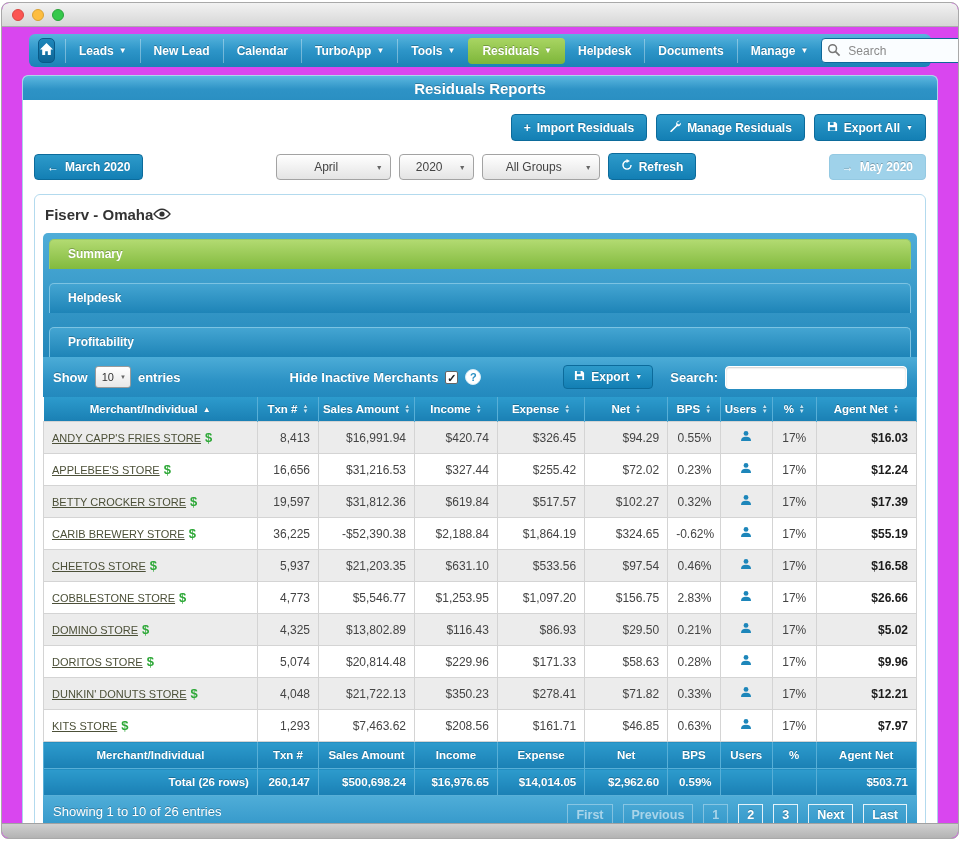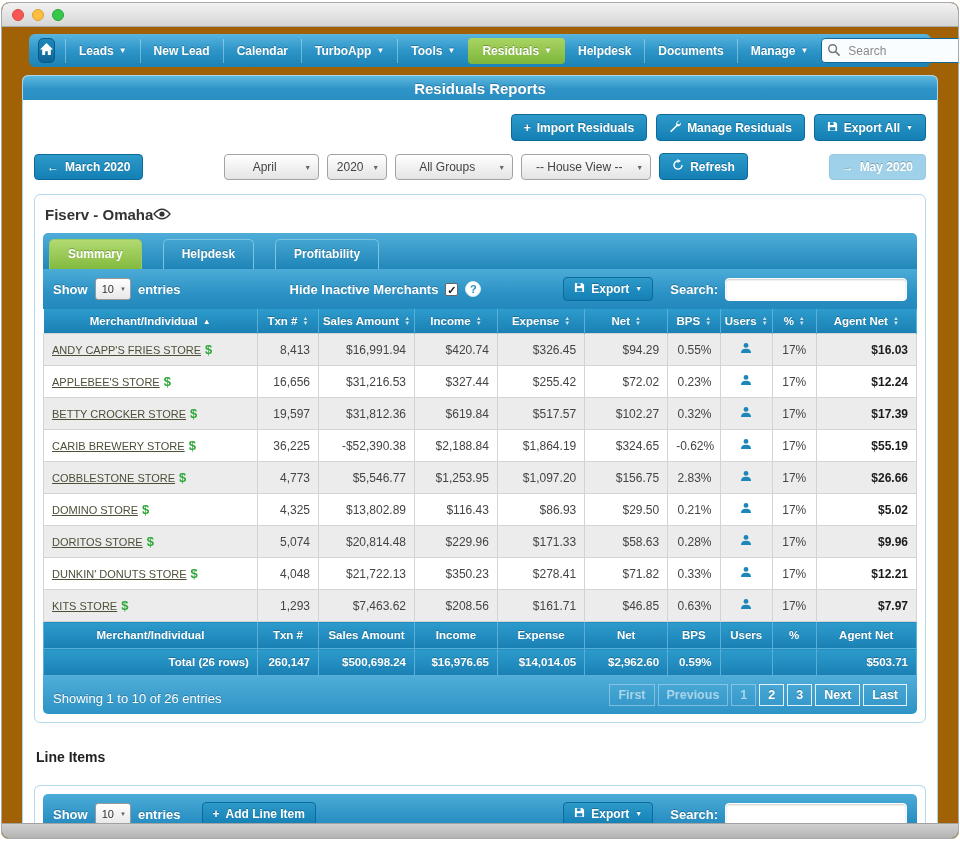--- a/index.html
+++ b/index.html
@@ -1,20 +1,20 @@
 <!DOCTYPE html>
 <html><head>
 <meta charset="utf-8">
 <style>
   * { margin:0; padding:0; box-sizing:border-box; }
   html,body { width:960px; height:843px; background:#fff; font-family:"Liberation Sans", sans-serif; }
   body { position:relative; overflow:hidden; }
 
   .window { position:absolute; top:2px; left:1px; right:1px; bottom:4px;
-            border:1px solid #a9a9a9; border-radius:8px 8px 7px 7px; background:#a16207; overflow:hidden; }
+            border:1px solid #a9a9a9; border-radius:8px 8px 7px 7px; background:#d946ef; overflow:hidden; }
 
   
   .titlebar { height:24px; background:linear-gradient(#f2f2f2,#d6d6d6); border-bottom:1px solid #ababab;
               display:flex; align-items:center; gap:8px; padding-left:10px; border-radius:7px 7px 0 0; }
   .light { width:12px; height:12px; border-radius:50%; }
   .light.red{ background:#fb5552; border:1px solid #d84744; }
   .light.yellow{ background:#fdbd3f; border:1px solid #d8a135; }
   .light.green{ background:#35c84b; border:1px solid #2ba23c; }
 
   
@@ -57,21 +57,21 @@
   .sel { position:relative; height:26px; background:linear-gradient(#ffffff,#e4e4e4); border:1px solid #a3a3a3;
          border-radius:4px; font-size:12px; color:#444; display:flex; align-items:center;
          padding:0 24px 0 10px; margin-right:8px; cursor:pointer; }
   .sel .sel-caret { position:absolute; right:7px; top:9px; font-size:7px; color:#666; }
   .sel.center-text { justify-content:center; }
 
   
   .panel { margin:0 2px; border:1px solid #b3daee; border-radius:6px; padding:9px 8px 8px; }
   .report-title { font-size:15px; font-weight:bold; color:#333; margin:2px 2px 10px; display:flex; align-items:center; }
 
-  .tabstrip { background:linear-gradient(#4fadd8,#2287ba); border-radius:5px 5px 0 0; padding:6px 6px 0; display:flex; gap:21px; }
+  .tabstrip { background:linear-gradient(#4fadd8,#2287ba); border-radius:5px 5px 0 0; padding:6px 6px 0; display:flex; gap:14px;flex-direction:column; }
   .tab { background:linear-gradient(#44a5d2,#1e84b7); border:1px solid #7cc3e2; border-bottom:none;
          border-radius:5px 5px 0 0; color:#fff; font-size:12px; font-weight:bold; padding:7px 18px 8px; cursor:pointer;
          text-shadow:0 -1px 0 rgba(0,0,0,0.25); }
   .tab.active { background:linear-gradient(#b2da71,#82ba3e); border-color:#9ccb64; }
 
   .toolbar { background:linear-gradient(180deg,#4cacd7 0%,#2c92c5 60%,#2389bd 100%); padding:8px 10px;
              display:flex; align-items:center; color:#fff; font-size:13px; font-weight:bold; gap:7px; }
   .toolbar .lbl { text-shadow:0 -1px 0 rgba(0,0,0,0.25); }
   .mini-sel { position:relative; height:22px; background:linear-gradient(#ffffff,#e8e8e8); border:1px solid #9b9b9b;
               border-radius:3px; font-size:11px; color:#333; font-weight:normal; display:flex; align-items:center;
@@ -98,22 +98,22 @@
   .mlink { color:#4c5038; text-decoration:underline; font-size:11px; cursor:pointer; }
   .dollar { color:#2ea838; font-weight:bold; font-size:13px; margin-left:4px; cursor:pointer; }
   td.agent { font-weight:bold; color:#1b1b1b; }
   tfoot th, tfoot td { background:linear-gradient(#2d9bcd,#1a80b4); color:#fff; border:1px solid #58afd7;
                        padding:7px 8px; font-size:11.5px; white-space:nowrap; text-shadow:0 -1px 0 rgba(0,0,0,0.25); }
   tfoot th { text-align:center; }
   tfoot td.ar { text-align:right; font-weight:bold; }
   tfoot td.ac { text-align:right; font-weight:bold; }
 
   .table-footer { background:linear-gradient(#4fadd8,#2e93c6); border-radius:0 0 5px 5px; padding:8px 10px;
-                  display:flex; align-items:flex-end; color:#fff; font-size:13px; }
-  .pagination { margin-left:auto; display:flex; gap:3px;padding-left:12px; }
+                  display:flex; align-items:flex-start; color:#fff; font-size:13px; }
+  .pagination { margin-left:auto; display:flex; gap:10px;padding-left:12px; }
   .pg { border:1px solid rgba(255,255,255,0.85); color:#fff; font-weight:bold; font-size:12.5px; padding:3px 8px;
         cursor:pointer; text-shadow:0 -1px 0 rgba(0,0,0,0.25); }
   .pg.dis { border-color:rgba(255,255,255,0.35); color:rgba(255,255,255,0.55); cursor:default; text-shadow:none; }
 
   
   .li-heading { font-size:14px; font-weight:bold; color:#222; margin:26px 4px 20px; }
   .li-panel { margin:0 2px; border:1px solid #b3daee; border-bottom:none; border-radius:6px 6px 0 0; padding:8px 8px 0; }
   .li-toolbar { border-radius:5px 5px 0 0; }
 
   
@@ -208,34 +208,30 @@
           <span class="caret">▼</span>
         </div>
       </div>
 
       <div class="filters">
         <div class="btn">
           <span>←</span>
           <span>March 2020</span>
         </div>
         <div class="grow"></div>
-        <div class="sel center-text" style="width:95px;">
+        <div class="sel center-text" style="width:115px;">
           <span>April</span>
           <span class="sel-caret">▼</span>
         </div>
-        <div class="sel center-text" style="width:60px;">
+        <div class="sel center-text" style="width:75px;">
           <span>2020</span>
           <span class="sel-caret">▼</span>
         </div>
         <div class="sel center-text" style="width:118px;">
           <span>All Groups</span>
-          <span class="sel-caret">▼</span>
-        </div>
-        <div class="sel center-text" style="width:130px;">
-          <span>-- House View --</span>
           <span class="sel-caret">▼</span>
         </div>
         <div class="btn">
           <span>
             <svg width="12" height="12" viewBox="0 0 14 14">
                 <path d="M7 2.4 A4.7 4.7 0 1 0 11.7 7.1" fill="none" stroke="#fff" stroke-width="1.7"></path>
                 <path d="M6.4 0 L6.4 4.8 L10.4 2.4 Z" fill="#fff"></path>
               </svg>
           </span>
           <span>Refresh</span>
@@ -448,20 +444,35 @@
               <td class="ar">$2,188.84</td>
                 <td class="ar">$1,864.19</td>
               <td class="ar">$324.65</td>
                 <td class="ar">-0.62%</td>
               <td class="ac"><span><svg width="12" height="12" viewBox="0 0 12 12">
                       <circle cx="6" cy="3.4" r="2.4" fill="#1d86ba"></circle>
                       <path d="M1 11 Q1 6.8 6 6.8 Q11 6.8 11 11 Z" fill="#1d86ba"></path>
                     </svg></span></td>
               <td class="ac">17%</td>
                 <td class="ar agent">$55.19</td>
+            </tr>
+            <tr>
+              <td class="al"><a class="mlink">CHEETOS STORE</a><span class="dollar">$</span></td>
+              <td class="ar">5,937</td>
+                <td class="ar">$21,203.35</td>
+              <td class="ar">$631.10</td>
+                <td class="ar">$533.56</td>
+              <td class="ar">$97.54</td>
+                <td class="ar">0.46%</td>
+              <td class="ac"><span><svg width="12" height="12" viewBox="0 0 12 12">
+                      <circle cx="6" cy="3.4" r="2.4" fill="#1d86ba"></circle>
+                      <path d="M1 11 Q1 6.8 6 6.8 Q11 6.8 11 11 Z" fill="#1d86ba"></path>
+                    </svg></span></td>
+              <td class="ac">17%</td>
+                <td class="ar agent">$16.58</td>
             </tr>
             <tr>
               <td class="al"><a class="mlink">COBBLESTONE STORE</a><span class="dollar">$</span></td>
               <td class="ar">4,773</td>
                 <td class="ar">$5,546.77</td>
               <td class="ar">$1,253.95</td>
                 <td class="ar">$1,097.20</td>
               <td class="ar">$156.75</td>
                 <td class="ar">2.83%</td>
               <td class="ac"><span><svg width="12" height="12" viewBox="0 0 12 12">

